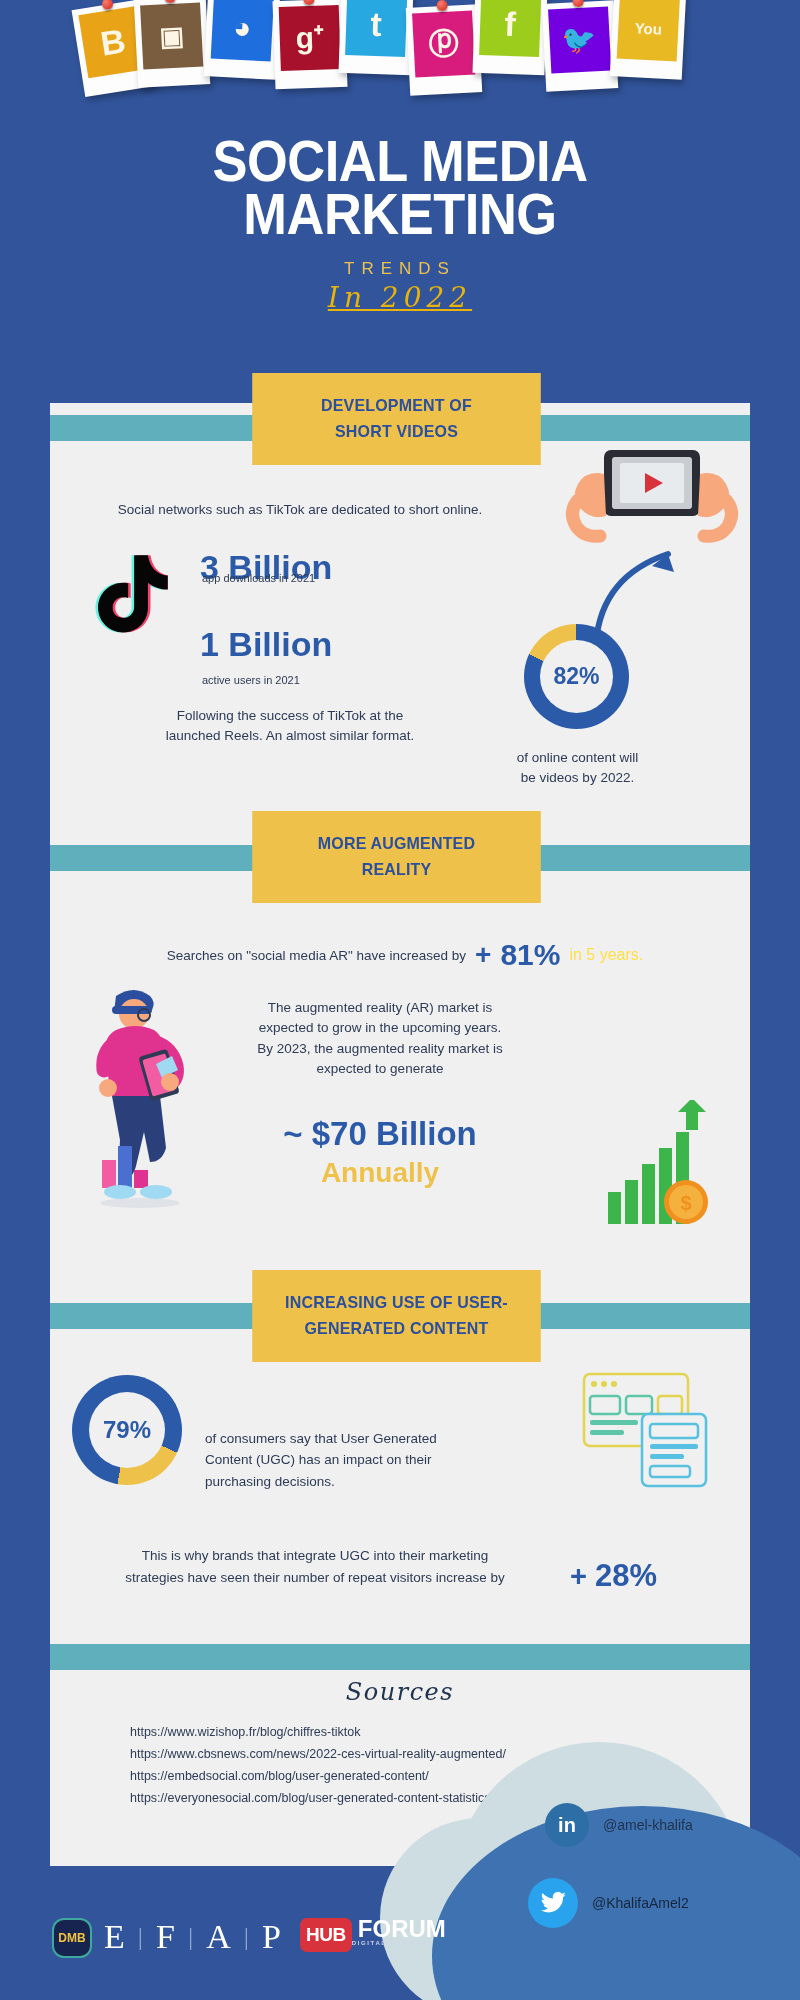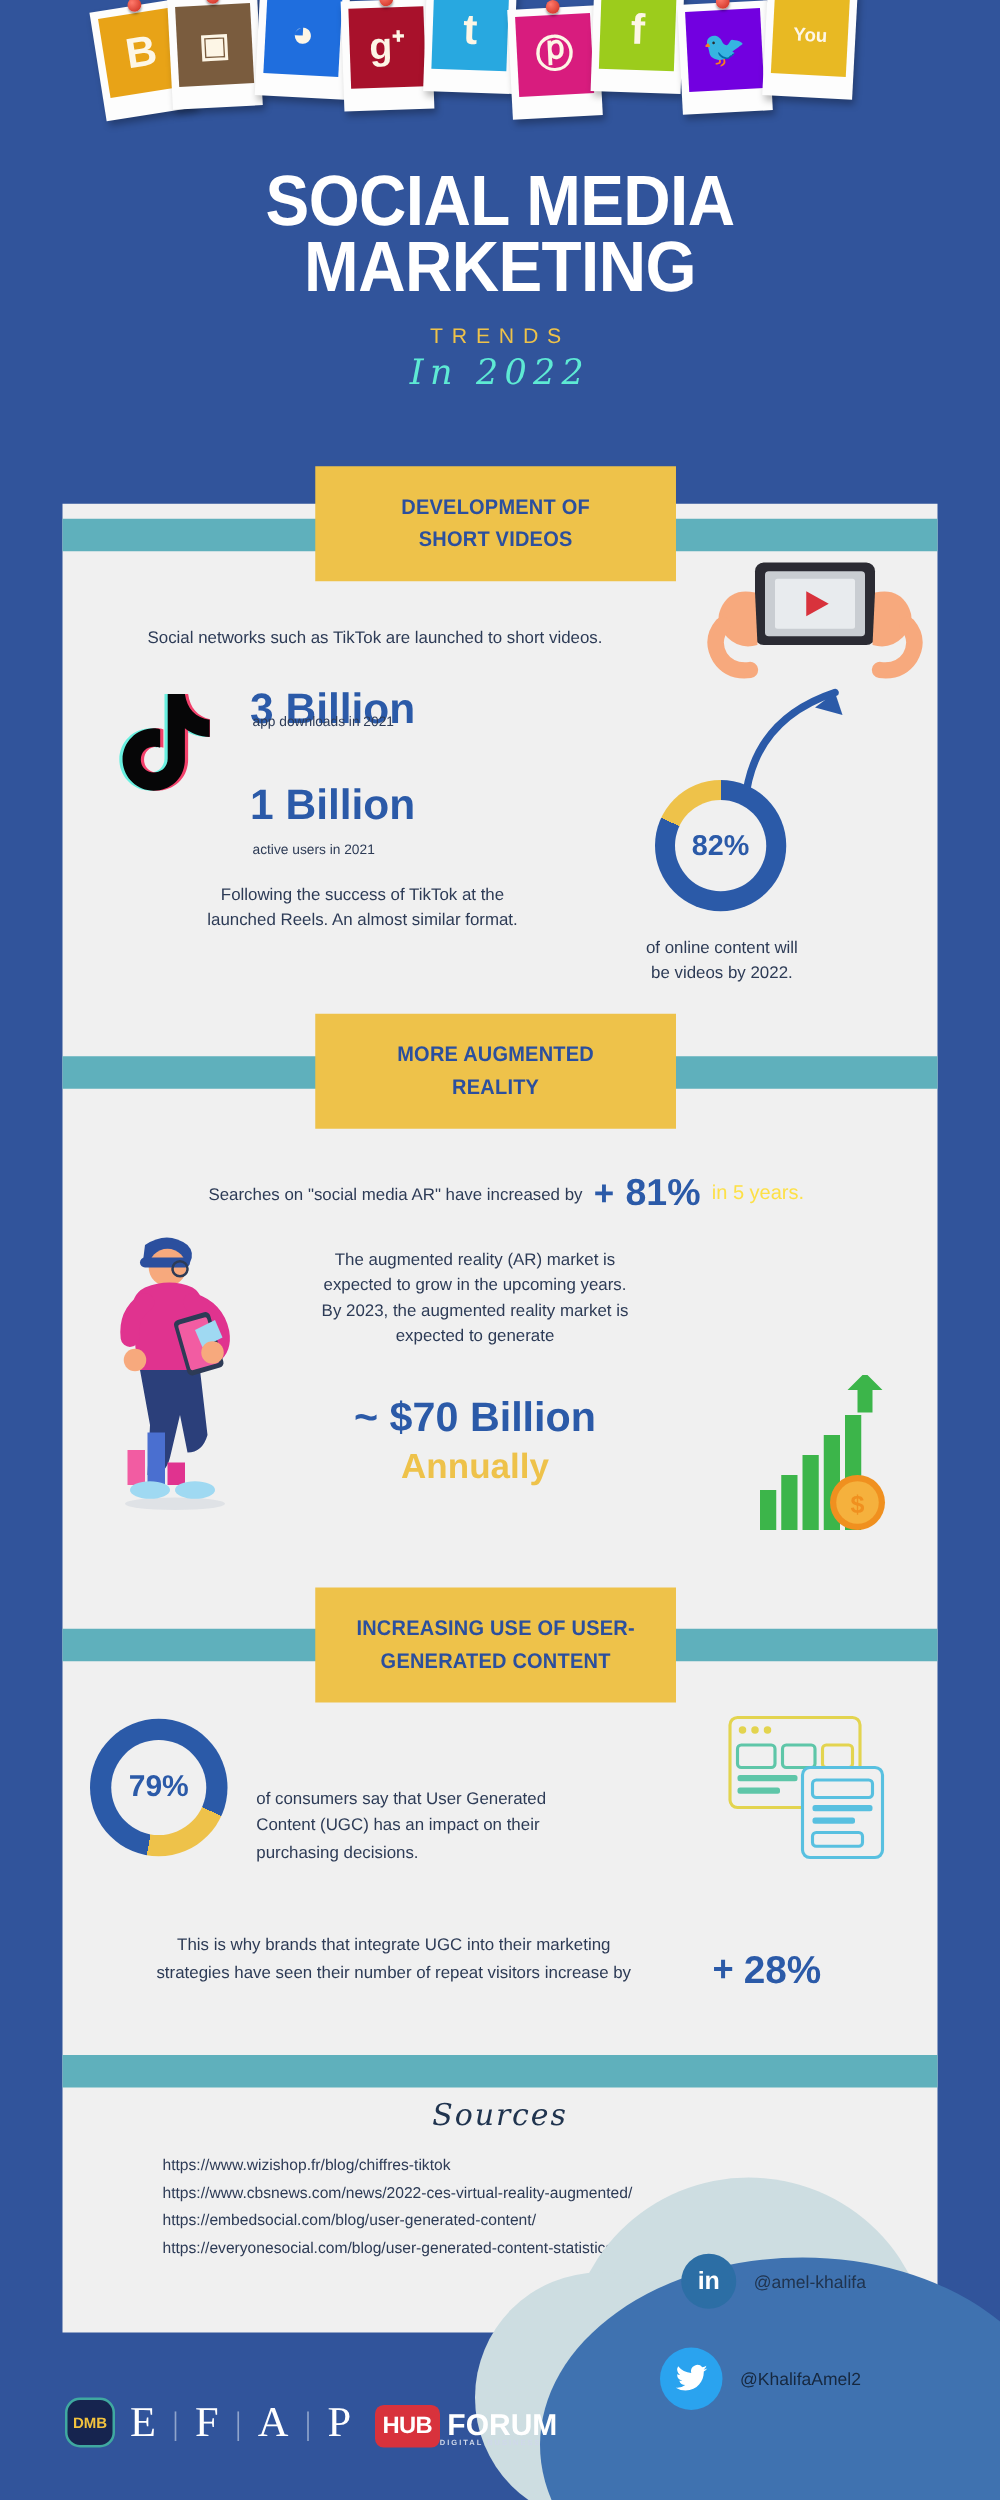--- a/index.html
+++ b/index.html
@@ -39,23 +39,24 @@
   .title-main {
     color:#ffffff; font-weight:bold; font-size:57px; letter-spacing:-.5px;
     line-height:.93; font-family:"Liberation Sans", sans-serif;
     transform:scaleX(.92); transform-origin:center;
   }
   .title-trends {
     margin-top:18px; color:#eec24a; font-size:17px; letter-spacing:7px;
     font-weight:500;
   }
   .title-script {
-    margin-top:2px; color:#5eead4; font-size:28px;
+    margin-top:2px; color:#eab308; font-size:28px;
     font-family:"DejaVu Serif", serif; font-style:italic; letter-spacing:5px;
     font-weight:300;
+    text-decoration:underline;
   }
 
   
   .canvas {
     position:absolute; left:50px; top:403px; width:700px; height:1463px;
     background:#f0f0f0;
   }
 
   
   .teal-band { position:absolute; left:50px; width:700px; height:26px; background:#5fb0bc; }
@@ -87,21 +88,21 @@
     color:#2b5aa8; font-weight:bold;
   }
 
   
   .illus { position:absolute; }
 
   
   .tiktok { position:absolute; width:78px; height:86px; }
 
   
-  .footer-logos { position:absolute; left:52px; bottom:42px; display:flex; align-items:flex-end; gap:0; }
+  .footer-logos { position:absolute; left:52px; bottom:42px; display:flex; align-items:flex-start; gap:0; }
   .dmb-badge {
     width:40px;height:40px;background:#16244f;border-radius:12px;
     display:flex;align-items:center;justify-content:center;
     color:#f2c23e;font-weight:bold;font-size:12px;
     border:2px solid #3fa9a0;
   }
   .efap {
     font-family:"Liberation Serif", serif; color:#ffffff; font-size:34px;
     letter-spacing:2px; margin-left:9px; display:flex; align-items:center; gap:5px;
   }
@@ -188,21 +189,21 @@
     <rect x="42" y="10" width="96" height="66" rx="7" fill="#2b2b33"></rect>
     <rect x="50" y="17" width="80" height="52" rx="3" fill="#c9cdd2"></rect>
     <rect x="58" y="23" width="64" height="40" rx="2" fill="#e8ebee"></rect>
     <polygon points="83,33 83,53 101,43" fill="#d8323c"></polygon>
     <path d="M42 34 q-18 -4 -26 10 q-8 14 4 26 q10 10 24 6 Z" fill="#f7a97d"></path>
     <path d="M138 34 q18 -4 26 10 q8 14 -4 26 q-10 10 -24 6 Z" fill="#f7a97d"></path>
     <path d="M16 60 q-10 12 -2 26 q8 12 24 10" fill="none" stroke="#f7a97d" stroke-width="13" stroke-linecap="round"></path>
     <path d="M164 60 q10 12 2 26 q-8 12 -24 10" fill="none" stroke="#f7a97d" stroke-width="13" stroke-linecap="round"></path>
   </svg>
 
-  <div class="body-text" style="left:60px; top:500px; width:480px;">Social networks such as TikTok are launched to short videos.</div>
+  <div class="body-text" style="left:60px; top:500px; width:480px;">Social networks such as TikTok are dedicated to short online.</div>
 
   <svg class="tiktok" style="left:90px; top:550px;" viewBox="0 0 90 100">
     <path d="M48 6 h16 c2 14 10 22 23 24 v16 c-9 0 -17 -3 -23 -8 v29 c0 17 -13 29 -29 29 c-16 0 -29 -13 -29 -29 c0 -16 13 -29 29 -29 c2 0 4 0 6 1 v17 c-2 -1 -4 -1 -6 -1 c-7 0 -12 5 -12 12 c0 7 5 12 12 12 c7 0 13 -5 13 -13 Z" fill="#69f0e0"></path>
     <path d="M54 6 h16 c2 14 10 22 23 24 v16 c-9 0 -17 -3 -23 -8 v29 c0 17 -13 29 -29 29 c-16 0 -29 -13 -29 -29 c0 -16 13 -29 29 -29 c2 0 4 0 6 1 v17 c-2 -1 -4 -1 -6 -1 c-7 0 -12 5 -12 12 c0 7 5 12 12 12 c7 0 13 -5 13 -13 Z" fill="#f2416b"></path>
     <path d="M51 6 h16 c2 14 10 22 23 24 v16 c-9 0 -17 -3 -23 -8 v29 c0 17 -13 29 -29 29 c-16 0 -29 -13 -29 -29 c0 -16 13 -29 29 -29 c2 0 4 0 6 1 v17 c-2 -1 -4 -1 -6 -1 c-7 0 -12 5 -12 12 c0 7 5 12 12 12 c7 0 13 -5 13 -13 Z" fill="#060607"></path>
   </svg>
 
   <div class="big-stat" style="left:200px; top:550px;">3 Billion</div>
   <div class="small-cap" style="left:202px; top:572px;">app downloads in 2021</div>
   <div class="big-stat" style="left:200px; top:627px;">1 Billion</div>

